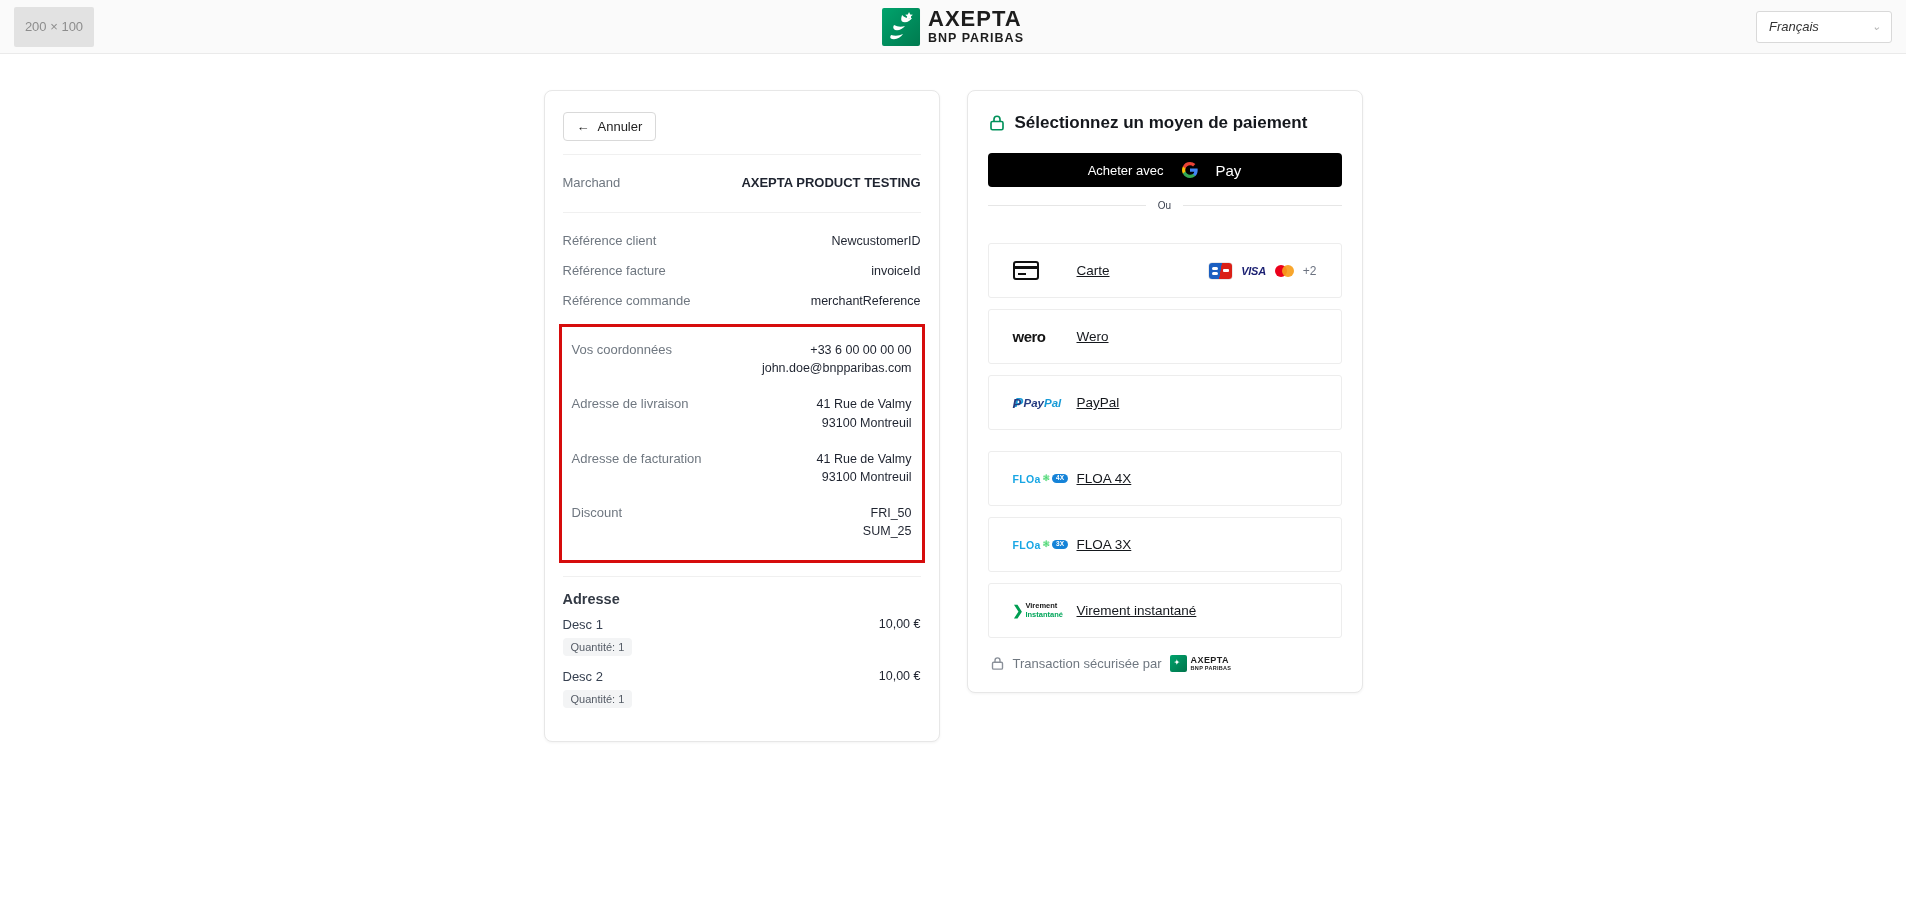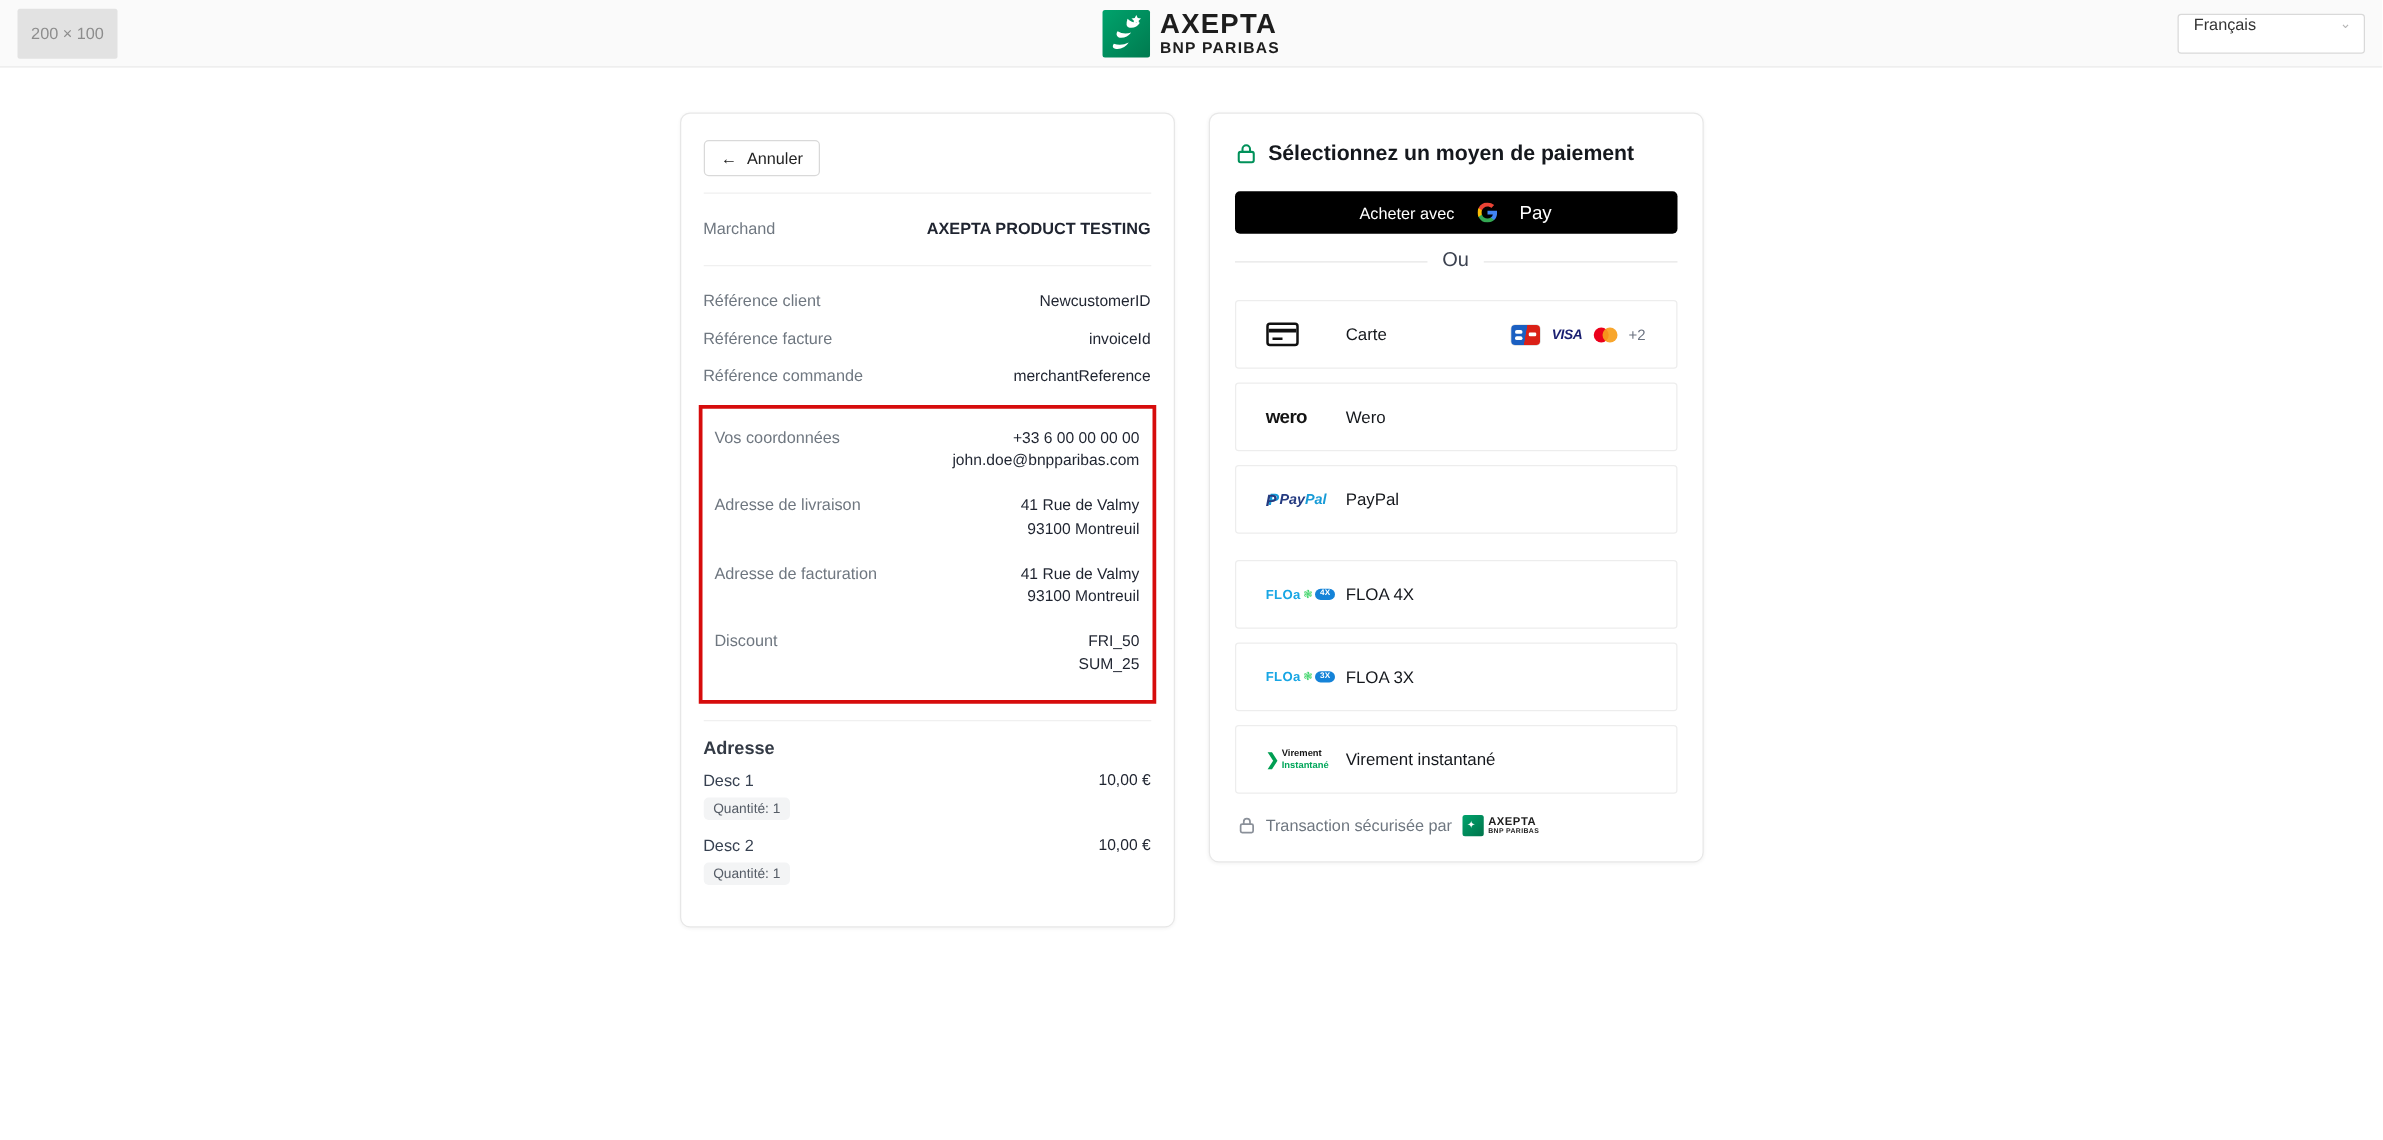--- a/index.html
+++ b/index.html
@@ -7,21 +7,21 @@
 
   
   .topbar { height:54px; background:#fafafa; border-bottom:1px solid #eaeaea; display:flex; align-items:center; justify-content:space-between; padding:0 14px; position:relative; }
   .ph-img { width:80px; height:40px; background:#e2e2e2; color:#8d8d8d; font-size:13px; display:flex; align-items:center; justify-content:center; border-radius:2px; }
   .brand { position:absolute; left:50%; top:50%; transform:translate(-50%,-50%); display:flex; align-items:center; gap:8px; }
   .brand-square { width:38px; height:38px; border-radius:2px; background:linear-gradient(135deg,#00a36c,#007a4f); position:relative; overflow:hidden; }
   .brand-square svg { position:absolute; inset:0; }
   .brand-text { line-height:1; }
   .brand-title { font-size:22px; font-weight:800; letter-spacing:1px; color:#1d1d1d; }
   .brand-sub { font-size:12.5px; font-weight:800; letter-spacing:1px; color:#1d1d1d; margin-top:2px; }
-  .lang-select { width:150px; height:32px; background:#fff; border:1px solid #d9d9d9; border-radius:3px; display:flex; justify-content:space-between; padding:0 10px 0 12px; font-size:13px; color:#333; cursor:pointer; }
+  .lang-select { width:136px; height:32px; background:#fff; border:1px solid #d9d9d9; border-radius:3px; display:flex; align-items:center; justify-content:space-between; padding:0 10px 0 12px; font-size:13px; color:#333; cursor:pointer;font-style:italic; }
   .chev { color:#b5b5b5; font-size:11px; }
 
   
   .main { display:flex; justify-content:center; gap:27px; padding-top:36px; align-items:flex-start; }
   .card { background:#fff; border:1px solid #e7e7e7; border-radius:8px; box-shadow:0 1px 3px rgba(0,0,0,.05); width:396px; }
 
   
   .order-card { padding:21px 18px 20px; }
   .btn-cancel { display:inline-flex; align-items:center; gap:8px; background:#fff; border:1px solid #d9d9d9; border-radius:4px; padding:6px 13px; font-size:13px; color:#222; cursor:pointer; }
   .divider { height:1px; background:#f0f0f0; margin:13px 0; }
@@ -40,26 +40,26 @@
   .total-row { display:flex; justify-content:space-between; border-top:1px solid #ececec; margin-top:16px; padding-top:15px; }
   .total-label { font-size:13.5px; font-weight:700; color:#4b5563; }
   .total-value { font-size:14px; font-weight:700; color:#111; }
 
   
   .pay-card { padding:22px 20px 20px; }
   .pay-title { display:flex; align-items:center; gap:9px; }
   .pay-title h1 { font-size:17px; font-weight:700; color:#15181d; }
   .gpay-btn { margin-top:20px; width:100%; height:34px; background:#000; border:none; border-radius:4px; color:#fff; font-size:13px; display:flex; align-items:center; justify-content:center; gap:18px; cursor:pointer; font-family:"Liberation Sans",sans-serif; }
   .gpay-btn .pay-word { font-size:15px; }
-  .ou { display:flex; align-items:center; gap:12px; margin:13px 0 22px; color:#3c4250; font-size:16px; }
+  .ou { display:flex; align-items:center; gap:12px; margin:13px 0 32px; color:#3c4250; font-size:10px; }
   .ou::before,.ou::after { content:""; flex:1; height:1px; background:#e6e6e6; }
   .method { border:1px solid #ededed; border-radius:3px; height:55px; display:flex; align-items:center; padding:0 24px; margin-bottom:11px; cursor:pointer; background:#fff; }
   .method.gap-after { margin-bottom:21px; }
   .m-icon { width:50px; display:flex; align-items:center; }
-  .m-label { font-size:13.5px; font-weight:500; color:#15181d; margin-left:14px; }
+  .m-label { font-size:13.5px; font-weight:500; color:#15181d; margin-left:14px;text-decoration:underline; }
   .m-right { margin-left:auto; display:flex; align-items:center; gap:9px; }
   .plus-more { font-size:12px; color:#6b7280; }
 
   
   .cc-icon { width:26px; height:19px; border:2.4px solid #111; border-radius:3px; position:relative; }
   .cc-icon::before { content:""; position:absolute; left:0; right:0; top:3px; height:3px; background:#111; }
   .cc-icon::after { content:""; position:absolute; left:3px; bottom:3px; width:8px; height:2.4px; background:#111; }
 
   
   .cb-logo { width:23px; height:16px; border-radius:3px; background:linear-gradient(100deg,#1b5fc1 49%,#da2017 51%); position:relative; box-shadow:0 0 0 .5px #d6d6d6; }

